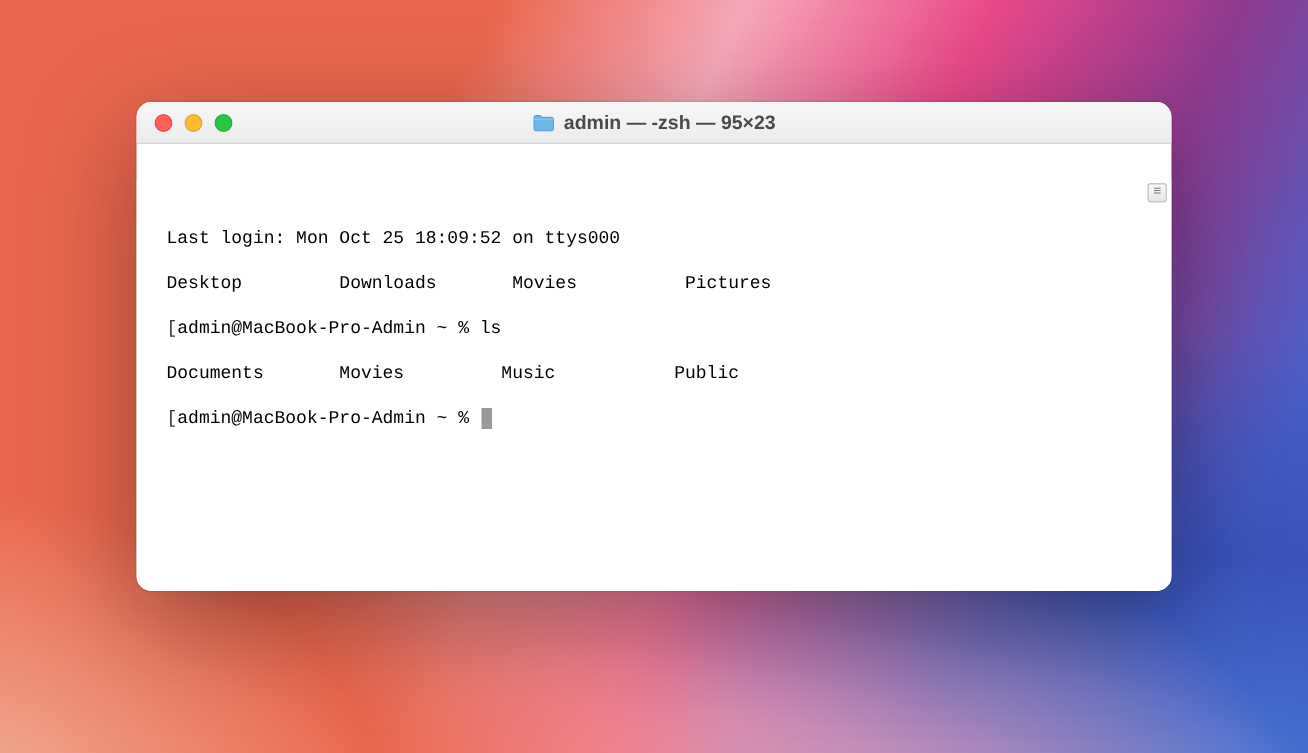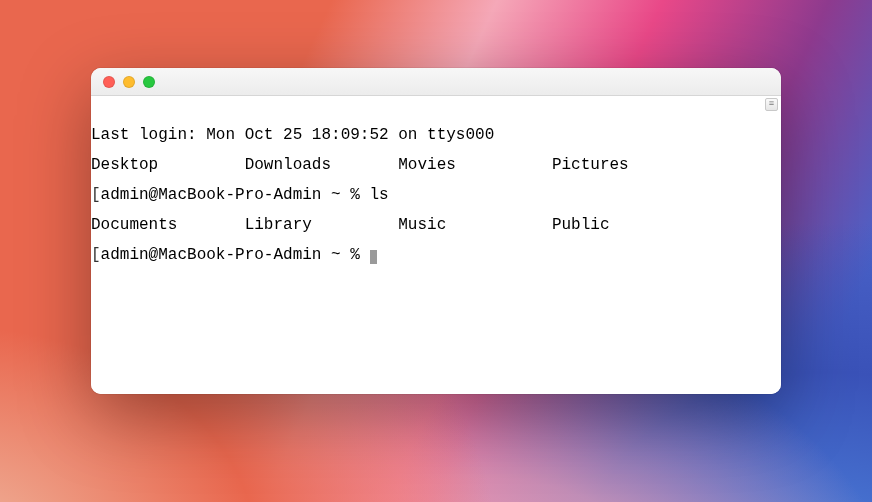--- a/index.html
+++ b/index.html
@@ -85,28 +85,29 @@
       gap: 6px;
     }
     .folder-icon {
       width: 15px;
       height: 12px;
       display: inline-block;
     }
     .terminal-body {
       flex: 1;
       background: #ffffff;
-      padding: 2px 0;
+      padding: 2px 20px;
       font-family: Menlo, Monaco, "Courier New", monospace;
-      font-size: 16px;
+      font-size: 12px;
       line-height: 15px;
       color: #000;
       white-space: pre;
       position: relative;
       overflow: hidden;
+      margin-top: 24px;
     }
     .term-line {
       min-height: 15px;
     }
     .term-cursor {
       display: inline-block;
       width: 7px;
       height: 14px;
       background: #9a9a9a;
       vertical-align: text-bottom;
@@ -147,25 +148,34 @@
 
 <div class="desktop-bg"></div>
 
 <div class="window">
   <div class="titlebar">
     <div class="traffic-lights">
       <div class="light close"></div>
       <div class="light min"></div>
       <div class="light zoom"></div>
     </div>
+    <div class="title-center">
+      <span class="folder-icon">
+        <svg viewBox="0 0 15 12" width="15" height="12">
+          <path d="M1 2.2 C1 1.5 1.5 1 2.2 1 L5.3 1 L6.5 2.2 L12.8 2.2 C13.5 2.2 14 2.7 14 3.4 L14 10 C14 10.7 13.5 11.2 12.8 11.2 L2.2 11.2 C1.5 11.2 1 10.7 1 10 Z" fill="#6fb7e8" stroke="#3e8ac6" stroke-width="0.5"></path>
+          <path d="M1 3.6 L14 3.6" stroke="#95cdf0" stroke-width="0.5"></path>
+        </svg>
+      </span>
+      <span>admin — -zsh — 95×23</span>
+    </div>
   </div>
 
   <div class="terminal-body">
     <div class="scrollbar-track">
       <div class="scroll-up-badge"></div>
     </div>
 <div class="term-line">Last login: Mon Oct 25 18:09:52 on ttys000</div>
 <div class="term-line">Desktop         Downloads       Movies          Pictures</div>
 <div class="term-line"><span class="greek">[</span><span>admin@MacBook-Pro-Admin ~ % </span><span>ls</span></div>
-<div class="term-line">Documents       Library         Music           Public</div>
+<div class="term-line">Documents       Movies         Music           Public</div>
 <div class="term-line"><span class="greek">[</span><span>admin@MacBook-Pro-Admin ~ % </span><span class="term-cursor"></span></div>
   </div>
 </div>
 
 </body></html>

